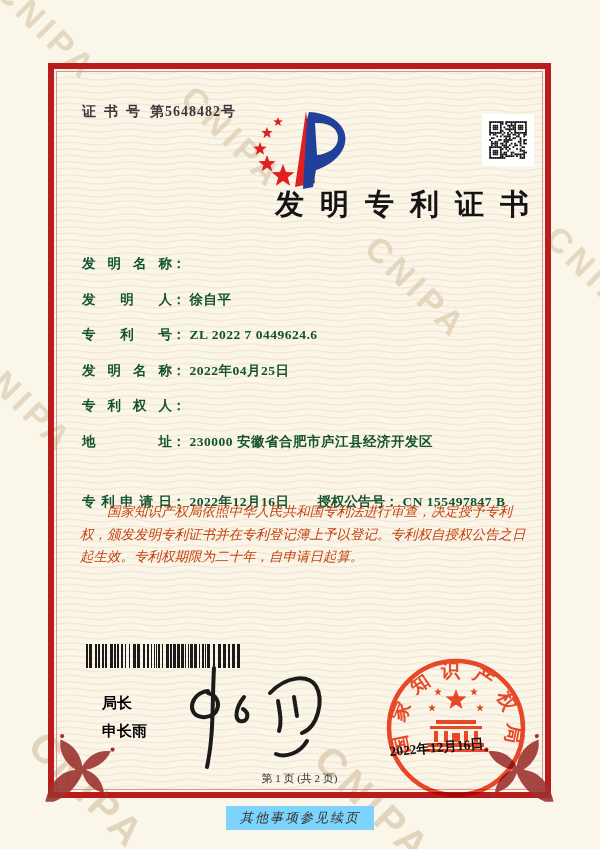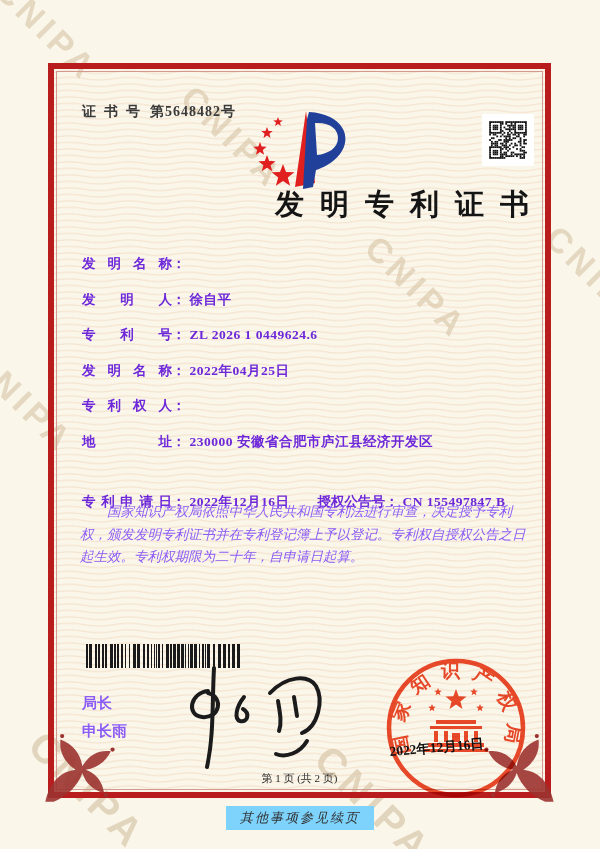--- a/index.html
+++ b/index.html
@@ -26,38 +26,38 @@
   .cert-no{position:absolute;left:28px;top:34px;font-size:14px;font-weight:bold;color:#3a3a3a;}
   .cert-no .lblsp{letter-spacing:8px;}
   .cert-no .val{margin-left:2px;letter-spacing:1px;}
 
   .logo-wrap{position:absolute;left:0;top:40px;width:100%;display:flex;justify-content:center;}
   .title{position:absolute;left:0;top:116px;width:100%;text-align:right;
     font-size:29px;font-weight:bold;color:#141414;letter-spacing:16px;text-indent:16px;}
 
   .qr{position:absolute;left:428px;top:45px;width:52px;height:52px;background:#fff;}
 
-  .fields{position:absolute;left:28px;top:186px;width:450px;color:#6d28d9;}
+  .fields{position:absolute;left:28px;top:186px;width:450px;color:#14532d;}
   .row{display:flex;align-items:baseline;white-space:nowrap;height:35.6px;
     font-size:13.5px;font-weight:bold;}
   .lbl{display:inline-block;width:90px;text-align:justify;text-align-last:justify;}
   .lbl.auto{width:auto;text-align:right;text-align-last:auto;margin-top:24px;}
   .colon{margin-right:4px;}
   .val{letter-spacing:0.5px;}
   .pair2{margin-left:28px;}
 
-  .legal{position:absolute;left:26px;top:432px;width:450px;color:#8b5cf6;
+  .legal{position:absolute;left:26px;top:432px;width:450px;color:#c2410c;
     font-size:13.5px;line-height:22.5px;font-style:italic;font-weight:500;}
   .legal p{margin:0;text-indent:2em;}
 
   .barcode{position:absolute;left:32px;top:575px;width:158px;height:24px;}
 
-  .signer{position:absolute;left:28px;top:620px;
+  .signer{position:absolute;left:48px;top:620px;
     font-family:"Liberation Sans","DejaVu Sans",sans-serif;
-    font-size:15px;font-weight:bold;color:#8b5cf6;line-height:28px;}
+    font-size:15px;font-weight:bold;color:#000000;line-height:28px;}
   .signature{position:absolute;left:120px;top:592px;}
 
   .seal{position:absolute;left:316px;top:573px;mix-blend-mode:multiply;}
 
   .page-num{position:absolute;left:0;top:702px;width:100%;text-align:center;
     font-size:11px;color:#2c2c2c;}
 
   .footer-note{position:absolute;z-index:2;left:0;top:806px;width:100%;text-align:center;}
   .footer-note span{display:inline-block;background:#7dd3fc;padding:3px 14px;
     font-size:13px;font-style:italic;color:#333;letter-spacing:2px;}
@@ -373,21 +373,21 @@
           <span class="colon">：</span>
       </div>
       <div class="row">
         <span class="lbl">发明人</span>
           <span class="colon">：</span>
           <span class="val">徐自平</span>
       </div>
       <div class="row">
         <span class="lbl">专利号</span>
           <span class="colon">：</span>
-          <span class="val">ZL 2026 1 0449624.6</span>
+          <span class="val">ZL 2022 7 0449624.6</span>
       </div>
       <div class="row">
         <span class="lbl">发明名称</span>
           <span class="colon">：</span>
           <span class="val">2022年04月25日</span>
       </div>
       <div class="row">
         <span class="lbl">专利权人</span>
           <span class="colon">：</span>
       </div>

